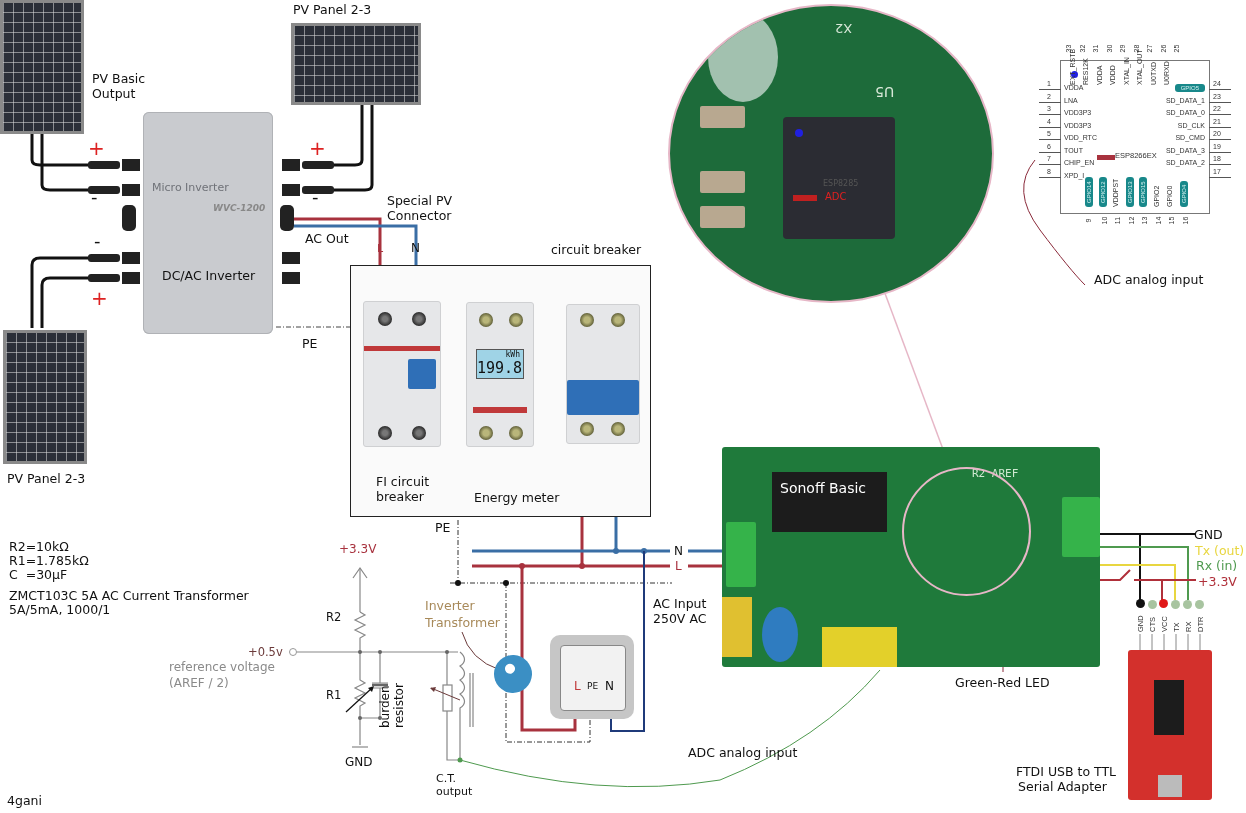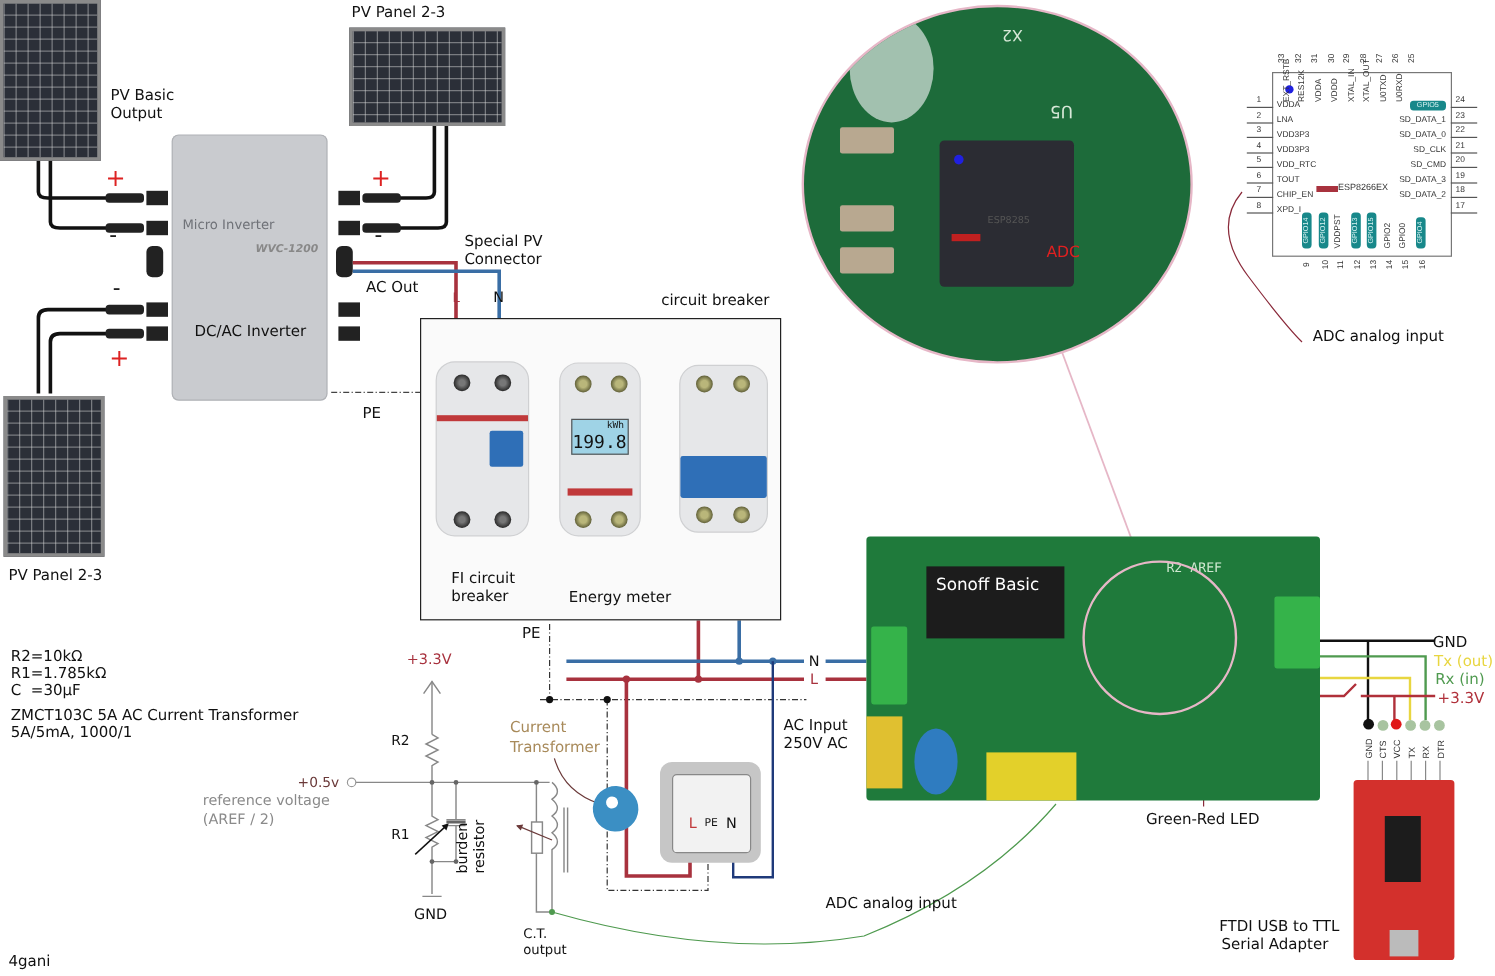--- a/index.html
+++ b/index.html
@@ -8,21 +8,21 @@
   svg{position:absolute;left:0;top:0;}
   .lbl{font-size:12.5px;line-height:15px;color:#111;white-space:nowrap;}
   .bold{font-weight:normal;}
   .panel{background:#2b2f38;border:3px solid #8a8a8a;box-sizing:border-box;
     background-image:linear-gradient(90deg,rgba(220,220,220,.55) 1px,transparent 1px),linear-gradient(0deg,rgba(220,220,220,.55) 1px,transparent 1px);
     background-size:10px 10px;}
   .inverter{background:#c9cbcf;border-radius:6px;box-shadow:inset 0 0 0 1px #b0b2b6;}
   .inv-title{color:#6f7278;font-size:11px;}
   .inv-model{font-style:italic;color:#888;font-size:9px;font-weight:bold;}
   .dinbox{border:1px solid #222;background:#fafafa;}
-  .dev{background:#e6e7e9;border-radius:16px;border:1px solid #cfd0d2;}
+  .dev{background:#e6e7e9;border-radius:3px;border:1px solid #cfd0d2;}
   .screw{width:14px;height:14px;border-radius:50%;background:radial-gradient(circle,#b9b67a 30%,#4d4d2a 80%);position:absolute;}
   .screw.dark{background:radial-gradient(circle,#777 25%,#222 75%);}
   .lcd{background:#9fd3e6;border:1px solid #555;font-family:"DejaVu Sans Mono",monospace;text-align:right;padding-right:3px;box-sizing:border-box;}
   .toggle{background:#2f6fb7;border-radius:2px;}
   .pcb{background:#1f7a3b;border-radius:3px;}
   .chip-circle{border-radius:50%;border:2px solid #e6b7c7;overflow:hidden;background:#1d6b3a;}
   .esp-diag{border:1px solid #777;background:#fff;}
   .pin{font-size:7px;color:#333;font-family:"Liberation Sans",sans-serif;white-space:nowrap;}
   .gpio{background:#18888a;color:#d8f3f3;font-size:6px;border-radius:3px;text-align:center;}
   .ftdi{background:#d3302c;border-radius:3px;}
@@ -204,21 +204,21 @@
   </div>
   <div class="abs lbl" style="left:25px;top:208px;width:70px;white-space:normal;">FI circuit breaker</div>
   <div class="abs lbl" style="left:123px;top:224px;">Energy meter</div>
 </div>
 <div class="abs lbl bold" style="left:435px;top:520px;">PE</div>
 
 <div class="abs bold" style="left:674px;top:544px;font-size:12px;">N</div>
 <div class="abs bold" style="left:675px;top:559px;font-size:12px;color:#a8323e;">L</div>
 <div class="abs lbl bold" style="left:653px;top:596px;width:75px;white-space:normal;">AC Input 250V AC</div>
 
-<div class="abs" style="left:425px;top:597px;font-size:12.5px;color:#a88a5a;width:90px;line-height:17px;">Current Transformer</div>
+<div class="abs" style="left:425px;top:597px;font-size:12.5px;color:#a88a5a;width:90px;line-height:17px;">Inverter Transformer</div>
 <div class="abs" style="left:494px;top:655px;width:38px;height:38px;border-radius:50%;background:#3b8fc4;transform:rotate(-20deg);">
   <div style="position:absolute;left:13px;top:8px;width:10px;height:10px;border-radius:50%;background:#fff;"></div>
 </div>
 <div class="abs" style="left:550px;top:635px;width:84px;height:84px;background:#c6c6c6;border-radius:10px;">
   <div class="abs" style="left:10px;top:10px;width:64px;height:64px;background:#f2f2f2;border:1px solid #888;border-radius:4px;"></div>
   <div class="abs bold" style="left:24px;top:44px;font-size:12px;color:#c0393a;">L</div>
   <div class="abs" style="left:37px;top:46px;font-size:9px;">PE</div>
   <div class="abs bold" style="left:55px;top:44px;font-size:12px;">N</div>
 </div>
 
@@ -248,21 +248,21 @@
   <div class="abs" style="left:180px;top:155px;width:125px;height:125px;border-radius:50%;border:2px solid #e6b7c7;top:20px;"></div>
 </div>
 <div class="abs bold" style="left:780px;top:480px;font-size:14px;color:#fff;">Sonoff Basic</div>
 <div class="abs lbl bold" style="left:955px;top:675px;">Green-Red LED</div>
 <div class="abs lbl bold" style="left:688px;top:745px;">ADC analog input</div>
 
 <div class="abs chip-circle" style="left:668px;top:4px;width:322px;height:295px;">
   <div class="abs" style="left:113px;top:111px;width:112px;height:122px;background:#2b2c33;border-radius:4px;">
     <div class="abs" style="left:12px;top:12px;width:8px;height:8px;border-radius:50%;background:#2020e0;"></div>
     <div class="abs" style="left:40px;top:62px;font-size:8px;color:#555;">ESP8285</div>
-    <div class="abs bold" style="left:42px;top:86px;font-size:13px;color:#e02020;margin-left:47px;">ADC</div>
+    <div class="abs bold" style="left:42px;top:74px;font-size:10px;color:#e02020;">ADC</div>
     <div class="abs" style="left:10px;top:78px;width:24px;height:6px;background:#c02020;"></div>
   </div>
   <div class="abs" style="left:205px;top:78px;font-size:14px;color:#d8e8d8;transform:rotate(180deg);">U5</div>
   <div class="abs" style="left:165px;top:15px;font-size:13px;color:#d8e8d8;transform:rotate(180deg);">X2</div>
   <div class="abs" style="left:30px;top:100px;width:45px;height:22px;background:#b8a890;border-radius:2px;"></div>
   <div class="abs" style="left:30px;top:165px;width:45px;height:22px;background:#b8a890;border-radius:2px;"></div>
   <div class="abs" style="left:30px;top:200px;width:45px;height:22px;background:#b8a890;border-radius:2px;"></div>
   <div class="abs" style="left:38px;top:6px;width:70px;height:90px;border-radius:50%;background:rgba(220,230,225,.7);"></div>
 </div>
 

